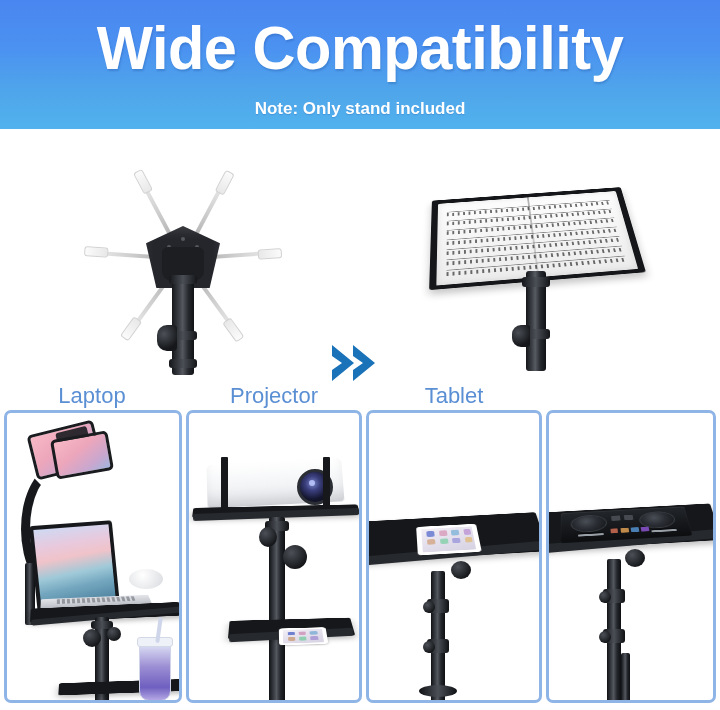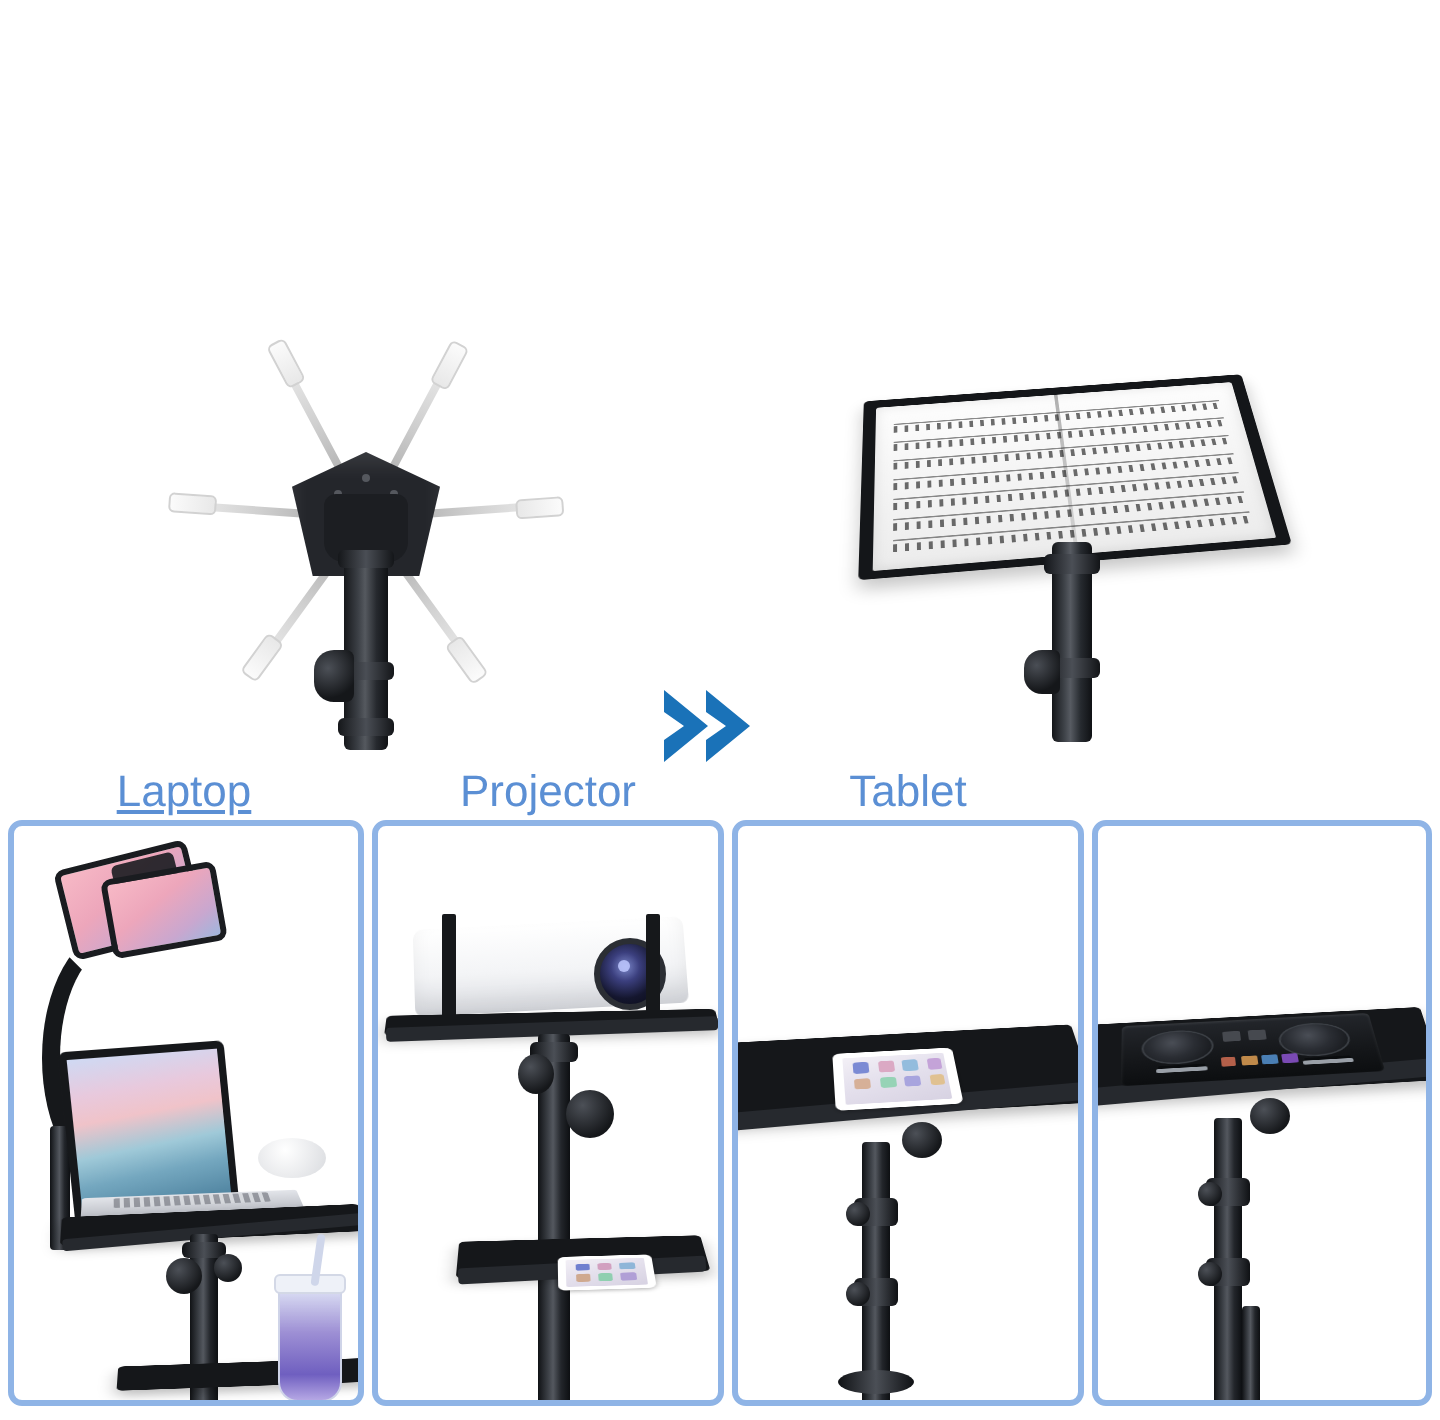--- a/index.html
+++ b/index.html
@@ -133,20 +133,24 @@
       border:1px solid #3c4046;}
   .pad{position:absolute;border-radius:1px;}
   .fader{position:absolute;background:#0a0c0e;border-radius:1px;}
   .fader:after{content:"";position:absolute;left:-1px;top:40%;width:calc(100% + 2px);height:3px;background:#9aa0a8;border-radius:1px;}
 </style>
 </head>
 <body>
 
 <div class="page">
 
+  <div class="banner">
+    <div class="banner-title">Wide Compatibility</div>
+    <div class="banner-note">Note: Only stand included</div>
+  </div>
 
   <div class="hero">
 
     <div class="hero-left">
       <div class="arm" style="transform:rotate(-118deg);"></div>
       <div class="arm" style="transform:rotate(-62deg);"></div>
       <div class="arm" style="transform:rotate(-176deg);"></div>
       <div class="arm" style="transform:rotate(-4deg);"></div>
       <div class="arm" style="transform:rotate(126deg);"></div>
       <div class="arm" style="transform:rotate(54deg);"></div>
@@ -196,21 +200,21 @@
       </div>
       <div class="post2">
         <div class="ring" style="top:6px;"></div>
         <div class="ring" style="top:58px;"></div>
         <div class="knob2" style="top:54px;"></div>
       </div>
     </div>
   </div>
 
   <div class="labels">
-    <div class="plabel" style="left:0px;width:184px;text-decoration:underline;">Laptop</div>
+    <div class="plabel" style="left:0px;width:184px;">Laptop</div>
     <div class="plabel" style="left:366px;width:176px;">Tablet</div>
     <div class="plabel" style="left:186px;width:176px;">Projector</div>
   </div>
 
   <div class="panels">
 
     <div class="panel" style="left:4px;width:178px;">
 
       <div class="goose" style="left:14px;top:52px;width:54px;height:110px;border-width:9px;"></div>
       <div class="col" style="left:18px;top:150px;width:10px;height:62px;"></div>

